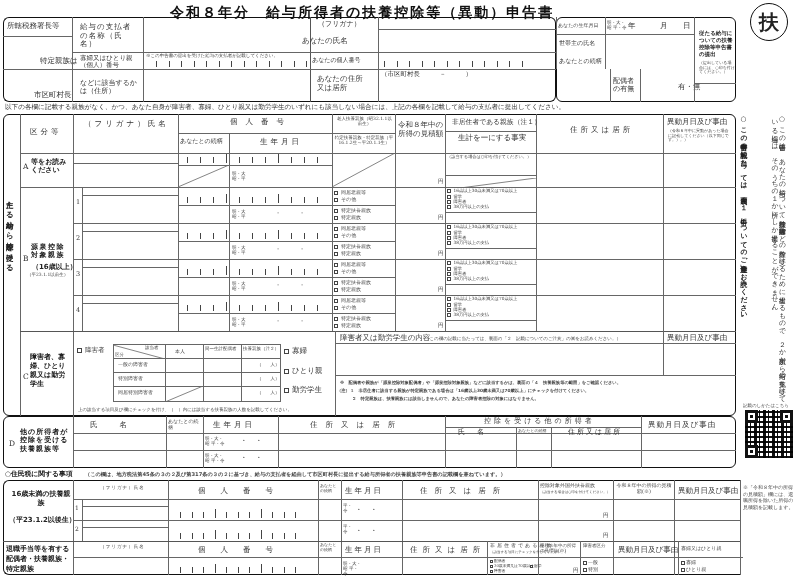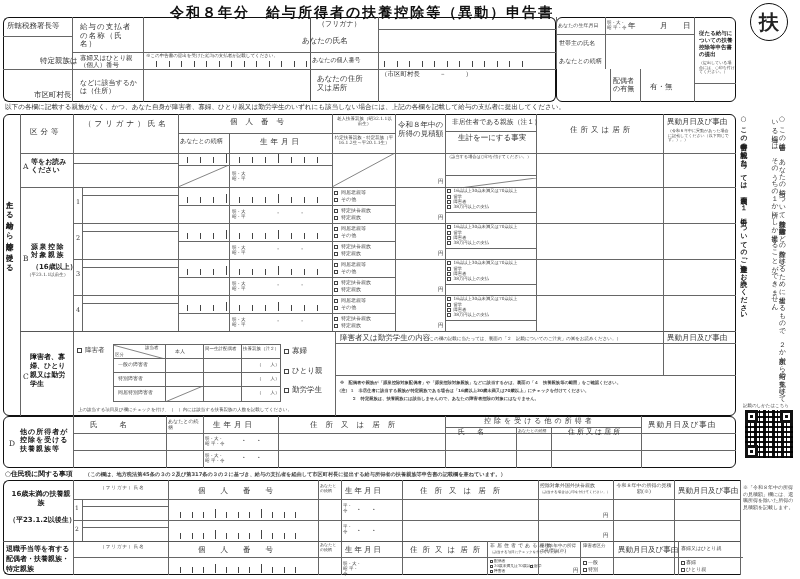--- a/index.html
+++ b/index.html
@@ -98,21 +98,21 @@
     <span></span>
     <span></span>
     <span></span>
     <span></span>
     <span></span>
 </div>
 <div class="t" style="left:381px;top:71px;font-size:6.5px">（市区町村長　　　－　　　）</div>
 <div class="line-v" style="left:610px;top:69px;height:33px"></div>
 <div class="line-v" style="left:640px;top:69px;height:33px"></div>
 <div class="t" style="left:613px;top:77px;width:24px;white-space:normal;font-size:7px">配偶者の有無</div>
-<div class="t" style="left:650px;top:83px">有・無</div>
+<div class="t" style="left:678px;top:83px">有・無</div>
 
 <div class="line-v" style="left:556px;top:17px;height:52px"></div>
 <div class="line-v" style="left:605px;top:17px;height:52px"></div>
 <div class="line-h" style="left:556px;top:34px;width:138px"></div>
 <div class="line-v" style="left:694px;top:17px;height:85px"></div>
 <div class="t" style="left:558px;top:23px;font-size:5px">あなたの生年月日</div>
 <div class="ts" style="left:607px;top:20px;width:20px;white-space:normal">明・大・昭 平・令</div>
 <div class="t" style="left:628px;top:22px">年</div>
 <div class="t" style="left:660px;top:22px">月</div>
 <div class="t" style="left:683px;top:22px">日</div>

